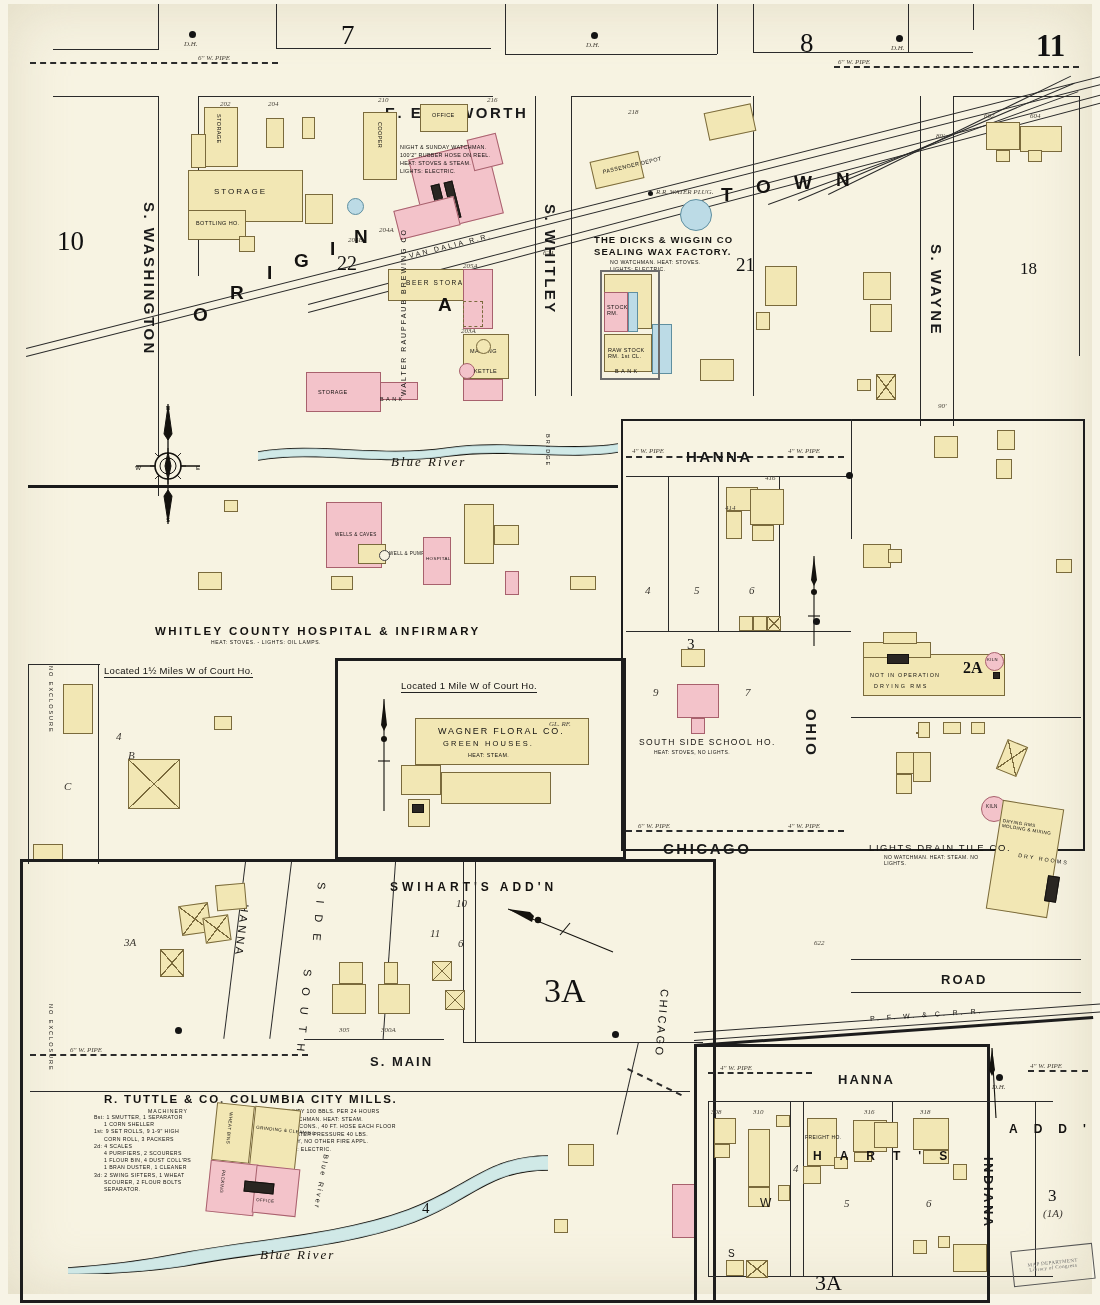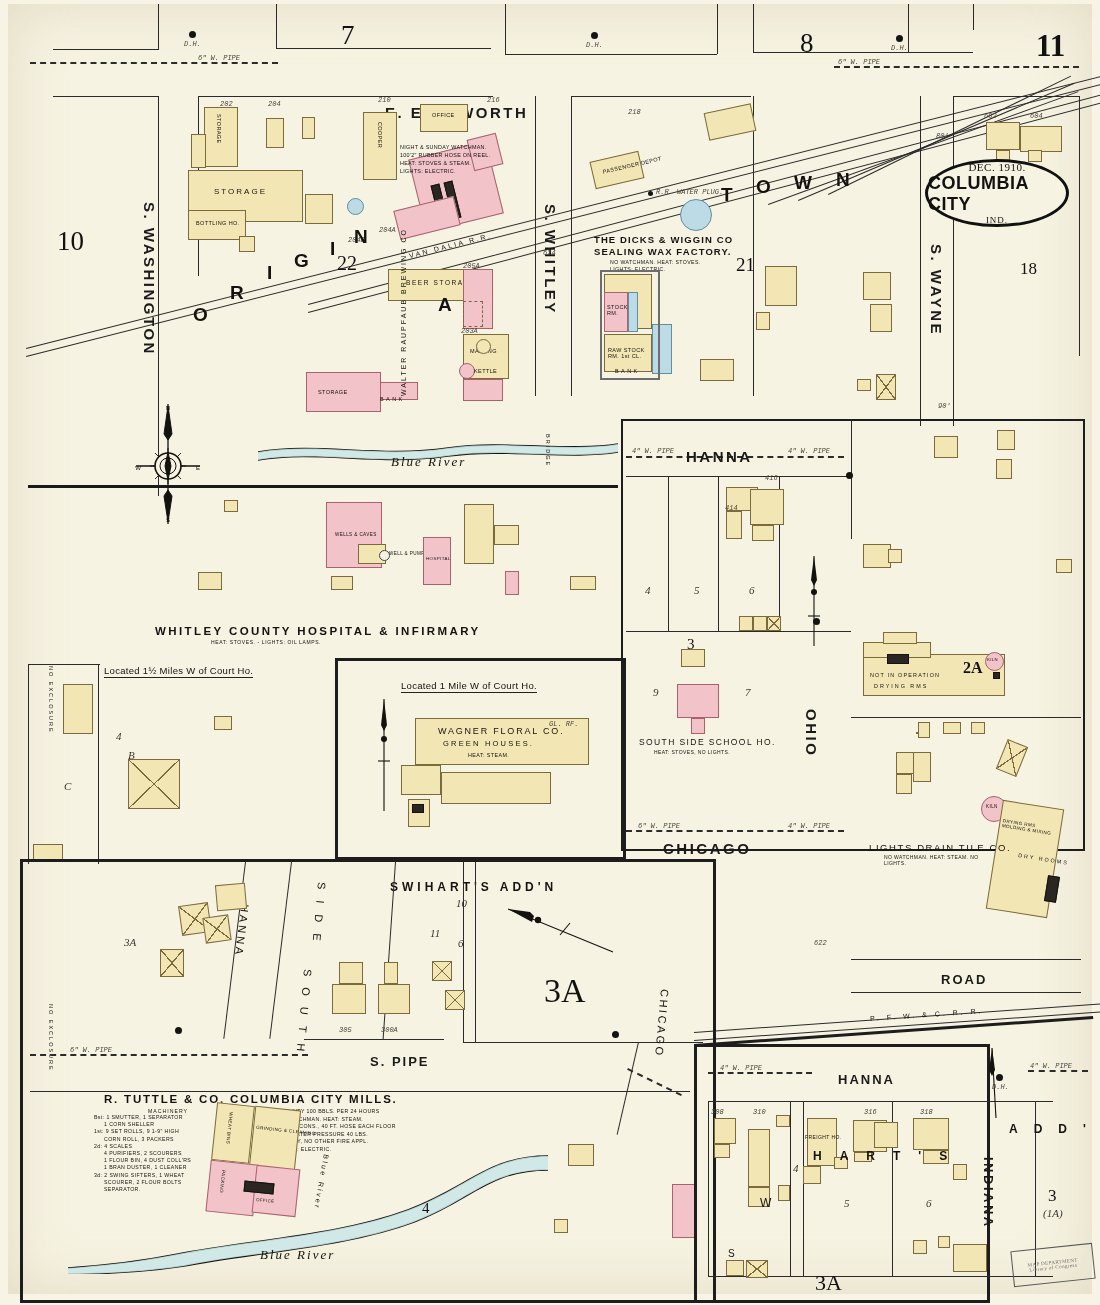--- a/index.html
+++ b/index.html
@@ -17,21 +17,21 @@
   .blocknum{font-family:"Liberation Serif",serif;font-size:27px;color:#111;font-weight:400;}
   .blocknum.big{font-size:34px;}
   .script{font-family:"Liberation Serif",serif;font-style:italic;color:#14110c;white-space:nowrap;}
   .hand{font-family:"Liberation Sans",sans-serif;color:#141210;white-space:nowrap;
         letter-spacing:1px;font-weight:600;}
   .hand.big{font-size:13px;letter-spacing:2.4px;}
   .hand.mid{font-size:10px;letter-spacing:1.6px;}
   .hand.sml{font-size:7px;letter-spacing:.8px;font-weight:500;}
   .hand.xs{font-size:5.5px;letter-spacing:.4px;font-weight:500;}
   .lotnum{font-family:"Liberation Serif",serif;font-style:italic;font-size:11px;color:#3a3630;}
-  .num{font-family:Liberation Mono, monospace;font-size:7px;color:#4a453c;font-style:italic;}
+  .num{font-family:Liberation Serif, serif;font-size:7px;color:#4a453c;font-style:italic;}
   
   .line{background:#1a1a1a;}
   .bldg{position:absolute;border:1px solid #7a6a3c;background:#f2e7b4;box-sizing:border-box;}
   .bldg.pink{background:#f3c3ca;border-color:#a8616d;}
   .bldg.blue{background:#bcdbe6;border-color:#5f8fa0;}
   .bldg.dash{border-style:dashed;}
   .bldg.dark{background:#2a2622;border-color:#15120f;}
   .xbox{position:absolute;border:1px solid #7a6a3c;background:#f2e7b4;box-sizing:border-box;}
   .xbox:before,.xbox:after{content:"";position:absolute;left:0;top:0;width:100%;height:100%;}
   .xbox:before{background:linear-gradient(to top right,transparent calc(50% - .6px),#7a6a3c calc(50% - .6px),#7a6a3c calc(50% + .6px),transparent calc(50% + .6px));}
@@ -224,25 +224,20 @@
   <div class="bldg" style="left:1020px;top:146px;width:14px;height:12px;"></div>
   <span class="abs num" style="left:976px;top:108px;">602</span>
   <span class="abs num" style="left:1022px;top:108px;">604</span>
   <div class="bldg" style="left:855px;top:268px;width:28px;height:28px;"></div>
   <div class="bldg" style="left:862px;top:300px;width:22px;height:28px;"></div>
   <div class="xbox" style="left:868px;top:370px;width:20px;height:26px;"></div>
   <div class="bldg" style="left:849px;top:375px;width:14px;height:12px;"></div>
   <div class="bldg" style="left:926px;top:432px;width:24px;height:22px;"></div>
   <div class="bldg" style="left:989px;top:426px;width:18px;height:20px;"></div>
 
-  <div id="cartouche">
-    <span id="cart-date">DEC. 1910.</span>
-    <span id="cart-city">COLUMBIA CITY</span>
-    <span id="cart-state">IND.</span>
-  </div>
 
   <div id="compass">
     <svg width="80" height="120" viewBox="0 0 80 120">
       <g stroke="#14120e" fill="#14120e">
         <line x1="40" y1="0" x2="40" y2="120" stroke-width="1.3"></line>
         <line x1="8" y1="62" x2="72" y2="62" stroke-width="1.3"></line>
         <polygon points="40,2 36,30 40,36 44,30"></polygon>
         <polygon points="40,118 36,92 40,86 44,92"></polygon>
         <circle cx="40" cy="62" r="13" fill="#f7f3e2" stroke-width="1.6"></circle>
         <circle cx="40" cy="62" r="8" fill="none" stroke-width="1"></circle>
@@ -463,21 +458,21 @@
   <span class="abs num" style="left:331px;top:1022px;">305</span>
   <span class="abs num" style="left:373px;top:1022px;">300A</span>
   <span class="abs lotnum" style="left:422px;top:923px;">11</span>
   <span class="abs lotnum" style="left:448px;top:893px;">10</span>
   <span class="abs lotnum" style="left:450px;top:933px;">6</span>
   <div class="dot" style="left:167px;top:1023px;"></div>
   <div class="dot" style="left:604px;top:1027px;"></div>
 
   <div class="wpipe" style="left:22px;top:1050px;width:278px;"></div>
   <span class="abs num" style="left:62px;top:1042px;">6" W. PIPE</span>
-  <span class="abs stname sm" style="left:362px;top:1050px;">S. PIPE</span>
+  <span class="abs stname sm" style="left:362px;top:1050px;">S. MAIN</span>
   <div class="wpipe" style="left:620px;top:1064px;width:60px;transform:rotate(26deg);transform-origin:0 0;"></div>
 
   <div class="hairline" style="left:22px;top:1087px;width:660px;"></div>
   <span class="abs hand mid" style="left:96px;top:1089px;font-size:11.5px;letter-spacing:1.8px;">R. TUTTLE &amp; CO.</span>
   <span class="abs hand mid" style="left:222px;top:1089px;font-size:11.5px;letter-spacing:1.8px;">COLUMBIA CITY MILLS.</span>
   <span class="abs hand xs" style="left:140px;top:1104px;font-size:5.2px;letter-spacing:1px;">MACHINERY</span>
   <div class="abs" style="left:86px;top:1110px;width:150px;">
     <div class="hand xs" style="font-size:5.2px;line-height:7.2px;">Bst: 1 SMUTTER, 1 SEPARATOR</div>
     <div class="hand xs" style="font-size:5.2px;line-height:7.2px;padding-left:10px;">1 CORN SHELLER</div>
     <div class="hand xs" style="font-size:5.2px;line-height:7.2px;">1st: 9 SET ROLLS, 9 1-9" HIGH</div>

